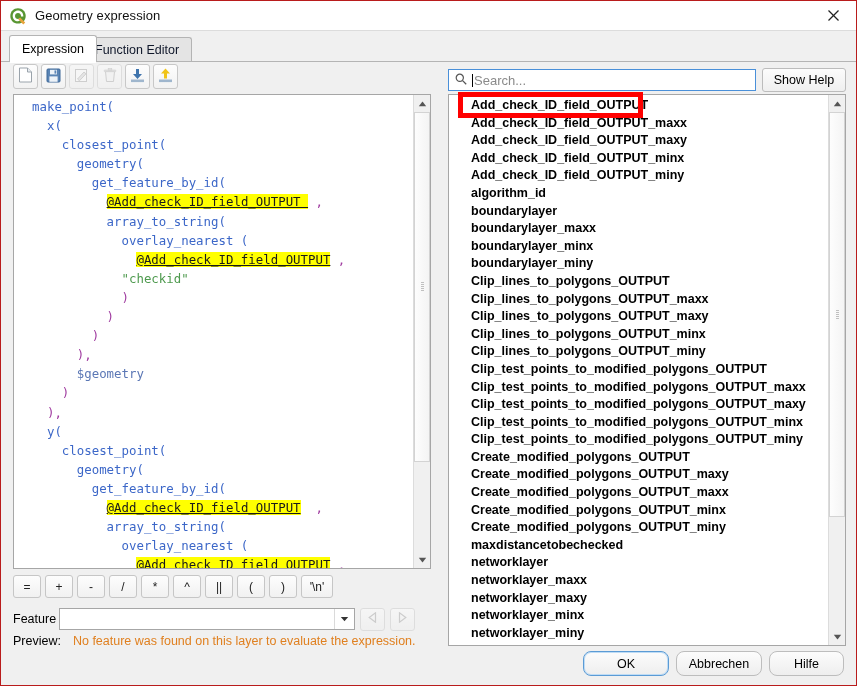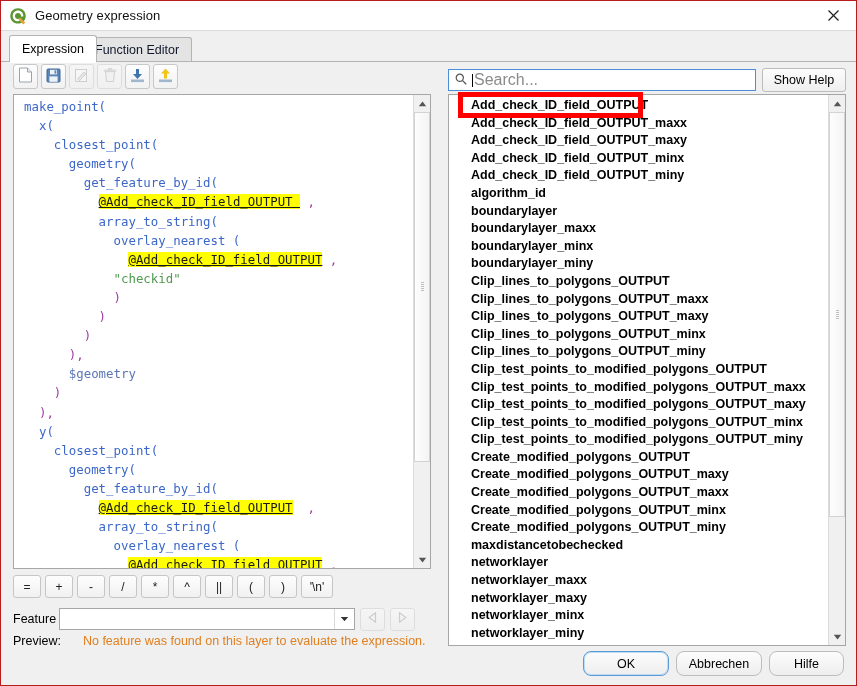--- a/index.html
+++ b/index.html
@@ -104,21 +104,21 @@
   #expr-box {
     position: absolute; left: 12px; top: 93px;
     width: 418px; height: 475px;
     background: #ffffff;
     border: 1px solid #a6a6a6;
     overflow: hidden;
   }
   #code {
     position: absolute; left: 0; top: 0;
     width: 400px; height: 100%;
-    padding: 2px 0 0 10px;
+    padding: 2px 0 0 18px;
     font-family: "DejaVu Sans Mono", monospace;
     font-size: 12.4px;
     line-height: 19.1px;
     white-space: pre;
     color: #3c67c8;
     overflow: hidden;
   }
   .cl { display: block; height: 19.1px; }
   .fn   { color: #3c67c8; }
   .par  { color: #a03ca0; }
@@ -211,39 +211,39 @@
     border: 1px solid #cfcfcf;
     border-radius: 3px;
     background: linear-gradient(#fbfbfb, #efefef);
     display: flex; align-items: center; justify-content: center;
     opacity: .55;
   }
 
   
   #preview-row {
     position: absolute; left: 12px; top: 633px;
-    display: flex; align-items: baseline; gap: 22px;
+    display: flex; align-items: baseline; gap: 12px;
   }
   #preview-label { font-size: 12.5px; color: #000; }
   #preview-value { font-size: 12.5px; color: #e08020; }
 
   
   #search-wrap {
     position: absolute; left: 447px; top: 68px;
     width: 308px; height: 22px;
     background: #ffffff;
     border: 1px solid #4a90d9;
     display: flex; align-items: center;
   }
   #search-wrap .mag { margin: 0 5px 0 6px; }
   #search-caret {
     width: 1px; height: 13px; background: #000;
   }
   #search-placeholder {
-    font-size: 16px; color: #8a8a8a; margin-left: 1px;
+    font-size: 13px; color: #8a8a8a; margin-left: 1px;
   }
   #show-help {
     position: absolute; left: 761px; top: 67px;
     width: 84px; height: 24px;
     border: 1px solid #bcbcbc;
     border-radius: 3px;
     background: linear-gradient(#fcfcfc, #efefef);
     display: flex; align-items: center; justify-content: center;
     font-size: 12.5px;
     cursor: default;

